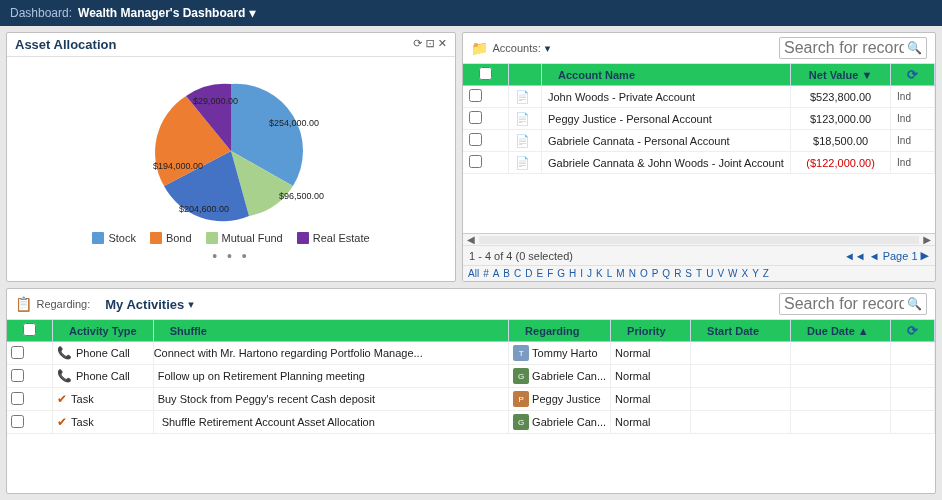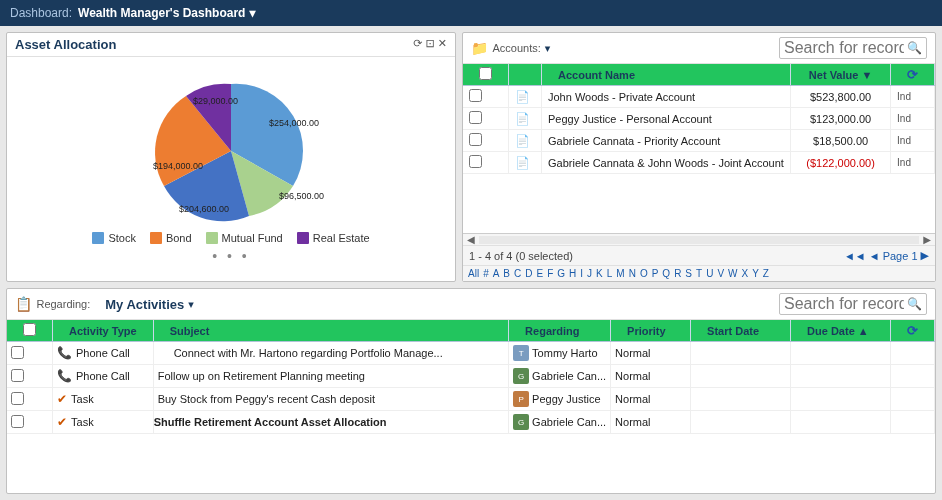--- a/index.html
+++ b/index.html
@@ -360,21 +360,21 @@
               <tr>
     <td class="td-checkbox"><input type="checkbox" style=""></td>
     <td class="td-icon"><span style="color:#7a6a00;font-size:12px;">📄</span></td>
     <td class="td-name" style="max-width:200px;overflow:hidden;text-overflow:ellipsis;">Peggy Justice - Personal Account</td>
     <td class="td-value">$123,000.00</td>
     <td class="td-ind" style="font-size:10px;color:#555;">Ind</td>
   </tr>
               <tr>
     <td class="td-checkbox"><input type="checkbox" style=""></td>
     <td class="td-icon"><span style="color:#7a6a00;font-size:12px;">📄</span></td>
-    <td class="td-name" style="max-width:200px;overflow:hidden;text-overflow:ellipsis;">Gabriele Cannata - Priority Account</td>
+    <td class="td-name" style="max-width:200px;overflow:hidden;text-overflow:ellipsis;">Gabriele Cannata - Personal Account</td>
     <td class="td-value">$18,500.00</td>
     <td class="td-ind" style="font-size:10px;color:#555;">Ind</td>
   </tr>
               <tr>
     <td class="td-checkbox"><input type="checkbox" style=""></td>
     <td class="td-icon"><span style="color:#7a6a00;font-size:12px;">📄</span></td>
     <td class="td-name" style="max-width:200px;overflow:hidden;text-overflow:ellipsis;">Gabriele Cannata &amp; John Woods - Joint Account</td>
     <td class="td-value negative">($122,000.00)</td>
     <td class="td-ind" style="font-size:10px;color:#555;">Ind</td>
   </tr>
@@ -446,40 +446,40 @@
         <input class="search-input" type="text" placeholder="Search for records" style="">
         <span class="search-icon">🔍</span>
       </div>
     </div>
     <div class="activities-table-wrapper">
       <table>
         <thead>
           <tr>
             <th class="act-th-checkbox"><input type="checkbox" style=""></th>
             <th class="act-th-type">Activity Type</th>
-            <th class="act-th-subject">Subject</th>
+            <th class="act-th-subject">Shuffle</th>
             <th class="act-th-regarding">Regarding</th>
             <th class="act-th-priority">Priority</th>
             <th class="act-th-start">Start Date</th>
             <th class="act-th-due">Due Date ▲</th>
             <th class="act-th-refresh">
               <span class="refresh-btn">⟳</span>
             </th>
           </tr>
         </thead>
         <tbody id="activities-tbody">
         <tr style="border-bottom: 1px solid rgb(238, 238, 238);">
     <td style="width:20px;padding:3px 4px;"><input type="checkbox" style=""></td>
     <td style="width:100px;padding:3px 4px;">
       <span style="display:inline-flex;align-items:center;gap:4px;">
         <span style="color:#2255aa;font-size:12px;">📞</span>
         <span>Phone Call</span>
       </span>
     </td>
-    <td style="padding:3px 20px;max-width:280px;overflow:hidden;text-overflow:ellipsis;white-space:nowrap;">Connect with Mr. Hartono regarding Portfolio Manage...</td>
+    <td style="padding:3px 0;max-width:280px;overflow:hidden;text-overflow:ellipsis;white-space:nowrap;">Connect with Mr. Hartono regarding Portfolio Manage...</td>
     <td style="width:100px;padding:3px 4px;white-space:nowrap;overflow:hidden;text-overflow:ellipsis;">
       <span style="display:inline-flex;align-items:center;gap:3px;">
         <span style="width:16px;height:16px;border-radius:2px;background:#7a9cc0;display:inline-flex;align-items:center;justify-content:center;color:#fff;font-size:8px;flex-shrink:0;">T</span>
         <span>Tommy Harto</span>
       </span>
     </td>
     <td style="width:80px;padding:3px 4px;">Normal</td>
     <td style="width:100px;padding:3px 4px;"></td>
     <td style="width:100px;padding:3px 4px;"></td>
     <td style="width:24px;padding:3px 2px;"></td>
@@ -525,21 +525,21 @@
     <td style="width:24px;padding:3px 2px;"></td>
   </tr>
             <tr style="border-bottom: 1px solid rgb(238, 238, 238);">
     <td style="width:20px;padding:3px 4px;"><input type="checkbox" style=""></td>
     <td style="width:100px;padding:3px 4px;">
       <span style="display:inline-flex;align-items:center;gap:4px;">
         <span style="color:#cc5500;font-size:12px;">✔</span>
         <span>Task</span>
       </span>
     </td>
-    <td style="padding:3px 0;max-width:280px;overflow:hidden;text-overflow:ellipsis;white-space:nowrap;font-weight:bold;">Shuffle Retirement Account Asset Allocation</td>
+    <td style="padding:3px 8px;max-width:280px;overflow:hidden;text-overflow:ellipsis;white-space:nowrap;">Shuffle Retirement Account Asset Allocation</td>
     <td style="width:100px;padding:3px 4px;white-space:nowrap;overflow:hidden;text-overflow:ellipsis;">
       <span style="display:inline-flex;align-items:center;gap:3px;">
         <span style="width:16px;height:16px;border-radius:2px;background:#5a8a50;display:inline-flex;align-items:center;justify-content:center;color:#fff;font-size:8px;flex-shrink:0;">G</span>
         <span>Gabriele Can...</span>
       </span>
     </td>
     <td style="width:80px;padding:3px 4px;">Normal</td>
     <td style="width:100px;padding:3px 4px;"></td>
     <td style="width:100px;padding:3px 4px;"></td>
     <td style="width:24px;padding:3px 2px;"></td>

